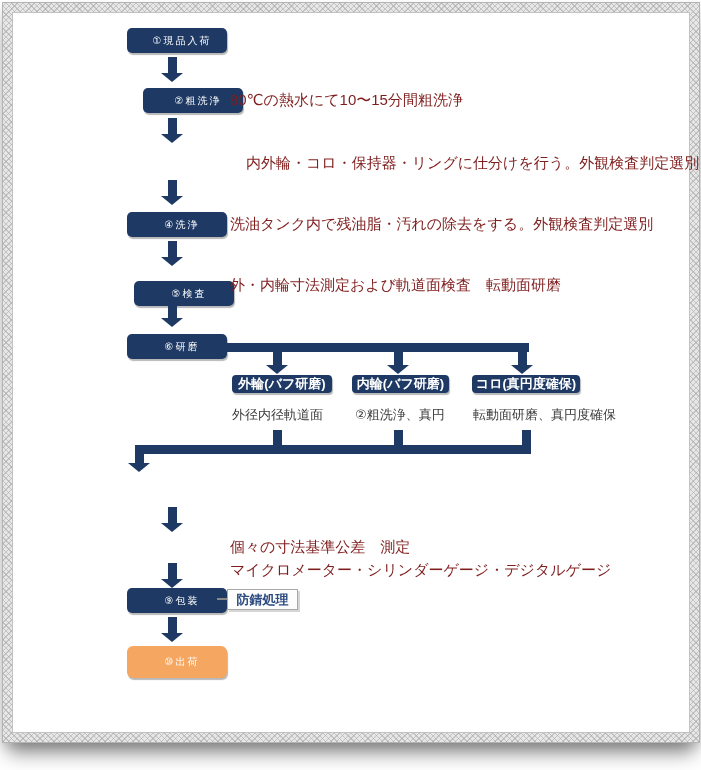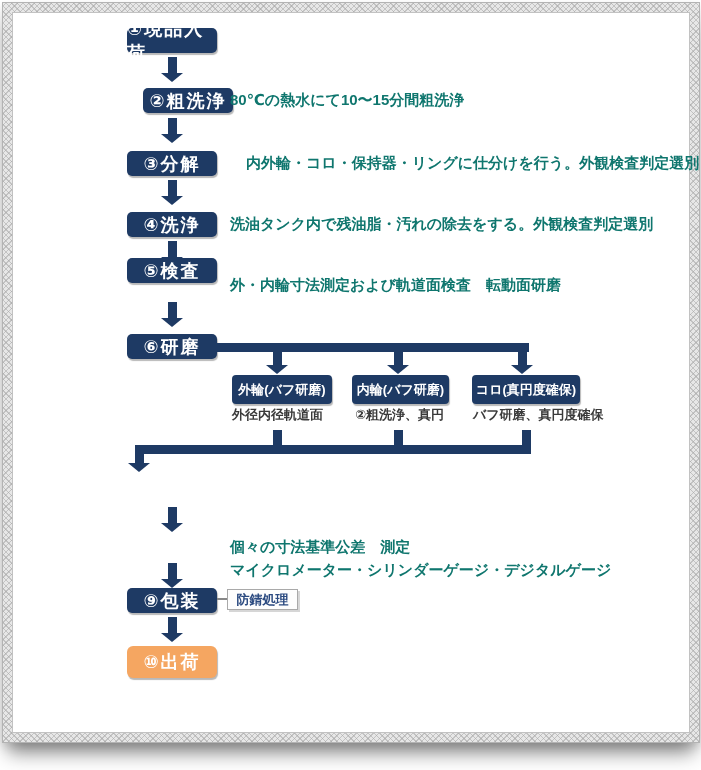--- a/index.html
+++ b/index.html
@@ -23,42 +23,43 @@
     width:100%;height:100%;background:#ffffff;border:1px solid #c2c2c2;box-sizing:border-box;
   }
 
   
   .flow{position:absolute;left:0;top:0;width:701px;height:770px;}
 
   .step-box{
     position:absolute;left:127px;width:90px;height:25px;
     background:var(--navy);color:#fff;border-radius:5px;
     display:flex;align-items:center;justify-content:center;
-    font-size:18px;font-weight:700;letter-spacing:2px;
+    font-size:10px;font-weight:400;letter-spacing:2px;
     box-shadow:1px 2px 1px rgba(0,0,0,.28);
+    padding-left:10px;
   }
   .step-box.orange{background:var(--orange);height:32px;border-radius:6px;}
 
   .branch-box{
-    position:absolute;top:375px;height:29px;
+    position:absolute;top:375px;height:18px;
     background:var(--navy);color:#fff;border-radius:4px;
     display:flex;align-items:center;justify-content:center;
     font-size:13px;font-weight:700;
     box-shadow:1px 2px 1px rgba(0,0,0,.28);
   }
 
   .annotation{
-    position:absolute;left:230px;color:#0f766e;
-    font-size:15px;font-weight:700;line-height:20px;white-space:nowrap;
+    position:absolute;left:230px;color:#7f1d1d;
+    font-size:15px;font-weight:400;line-height:20px;white-space:nowrap;
   }
   .annotation.two-line{line-height:23px;}
 
   .sublabel{
     position:absolute;top:406px;color:#3a3a3a;
-    font-size:13px;font-weight:700;white-space:nowrap;
+    font-size:13px;font-weight:400;white-space:nowrap;
   }
 
   
   .v-arrow{position:absolute;left:161px;width:22px;}
   .v-arrow .bar{width:9px;height:16px;background:var(--navy);margin:0 auto;}
   .v-arrow .head{
     width:0;height:0;margin:0 auto;
     border-left:11px solid transparent;border-right:11px solid transparent;
     border-top:9px solid var(--navy);
   }
@@ -109,39 +110,36 @@
 
     <div class="step-box" style="top:88px;margin-left:16px;">
       <span>②粗洗浄</span>
     </div>
     <div class="annotation" style="top:90px;">80℃の熱水にて10〜15分間粗洗浄</div>
     <div class="v-arrow" style="top:118px;">
         <div class="bar"></div>
         <div class="head"></div>
       </div>
 
-    <div class="step-box" style="top:151px;">
-      <span>③分解</span>
-    </div>
     <div class="annotation" style="top:153px;margin-left:16px;">内外輪・コロ・保持器・リングに仕分けを行う。外観検査判定選別</div>
     <div class="v-arrow" style="top:180px;">
         <div class="bar"></div>
         <div class="head"></div>
       </div>
 
     <div class="step-box" style="top:212px;">
       <span>④洗浄</span>
     </div>
     <div class="annotation" style="top:214px;">洗油タンク内で残油脂・汚れの除去をする。外観検査判定選別</div>
     <div class="v-arrow" style="top:241px;">
         <div class="bar"></div>
         <div class="head"></div>
       </div>
 
-    <div class="step-box" style="top:258px;">
+    <div class="step-box" style="top:281px;margin-left:7px;">
       <span>⑤検査</span>
     </div>
     <div class="annotation" style="top:275px;">外・内輪寸法測定および軌道面検査　転動面研磨</div>
     <div class="v-arrow" style="top:302px;">
         <div class="bar"></div>
         <div class="head"></div>
       </div>
 
     <div class="step-box" style="top:334px;">
       <span>⑥研磨</span>
@@ -165,21 +163,21 @@
     </div>
     <div class="branch-box" style="left:352px;width:97px;">
       <span>内輪(バフ研磨)</span>
     </div>
     <div class="branch-box" style="left:472px;width:108px;">
       <span>コロ(真円度確保)</span>
     </div>
 
     <div class="sublabel" style="left:232px;">外径内径軌道面</div>
     <div class="sublabel" style="left:355px;">②粗洗浄、真円</div>
-    <div class="sublabel" style="left:473px;">バフ研磨、真円度確保</div>
+    <div class="sublabel" style="left:473px;">転動面研磨、真円度確保</div>
 
     <div class="vstub" style="left:273px;top:430px;height:16px;"></div>
     <div class="vstub" style="left:394px;top:430px;height:16px;"></div>
     <div class="vstub" style="left:522px;top:430px;height:16px;"></div>
     <div class="hline" style="left:135px;top:445px;width:396px;"></div>
     <div class="vstub" style="left:135px;top:445px;height:18px;"></div>
     <div class="merge-head"></div>
 
     <div class="v-arrow" style="top:507px;">
         <div class="bar"></div>

